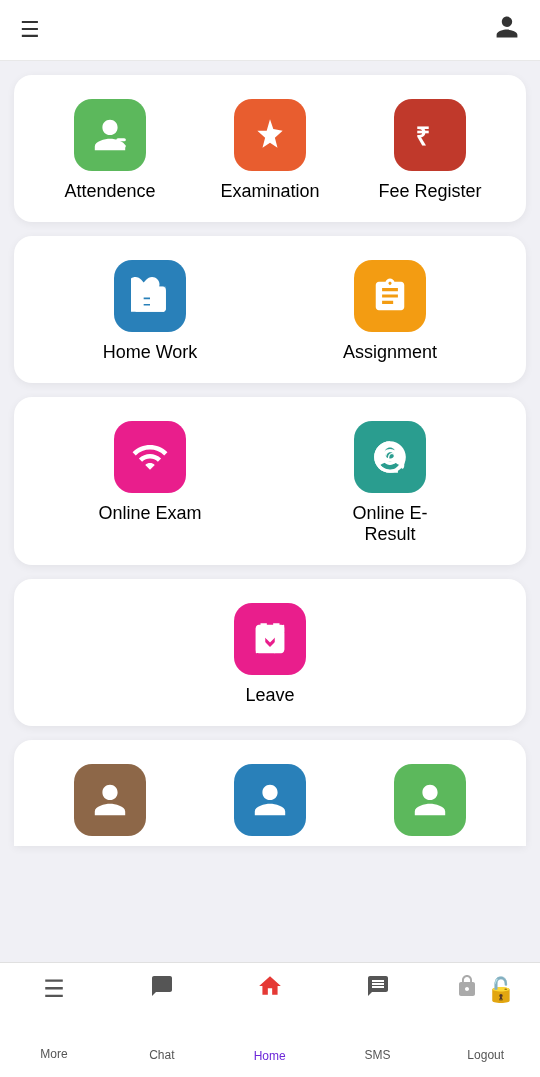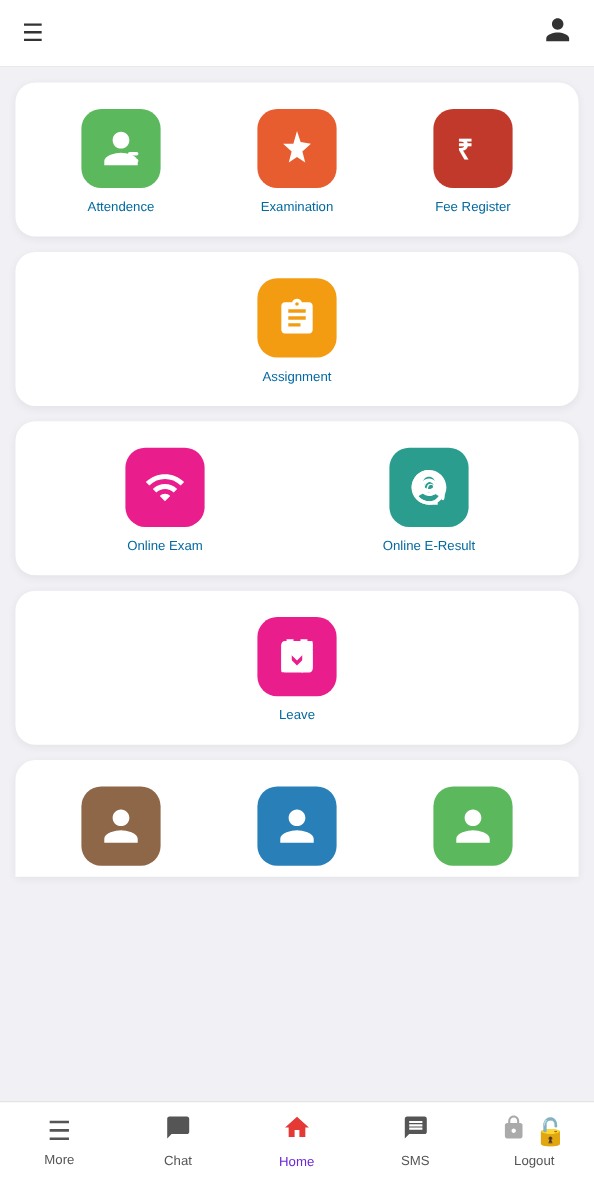--- a/index.html
+++ b/index.html
@@ -65,22 +65,22 @@
       justify-content: center;
     }
 
     .icon-wrap svg {
       width: 38px;
       height: 38px;
       fill: #fff;
     }
 
     .menu-label {
-      font-size: 12px;
-      color: #0369a1;
+      font-size: 18px;
+      color: #000000;
       text-align: center;
       font-weight: 500;
     }
 
     
     .bottom-nav {
       position: fixed;
       bottom: 0;
       left: 0;
       width: 540px;
@@ -107,20 +107,21 @@
       color: #555;
     }
 
     .nav-icon.active {
       color: #e53935;
     }
 
     .nav-label {
       font-size: 12px;
       color: #555;
+      margin-top: 40px;
     }
 
     .nav-label.active {
       color: #6d28d9;
     }
 
     
     .card-partial {
       background: #fff;
       border-radius: 18px 18px 0 0;
@@ -172,20 +173,33 @@
             <text x="3" y="18" font-size="16" font-weight="bold" fill="white">₹</text>
           </svg>
       </div>
       <span class="menu-label">Fee Register</span>
     </div>
 
   </div>
 
   <div class="card">
 
+    <div class="menu-item">
+      <div class="icon-wrap" style="background:#2980b9;">
+        <svg viewBox="0 0 24 24" fill="white">
+            <path d="M20 6h-2.18c.07-.44.18-.88.18-1.36 0-2.57-2.1-4.64-4.68-4.64-1.5 0-2.84.7-3.72 1.8L8 3.5 6.5 1.8C5.62.7 4.28 0 2.78 0 .2 0-1.9 2.07-1.9 4.64c0 .48.1.92.18 1.36H-2C-3.1 6-4 6.9-4 8v12c0 1.1.9 2 2 2h22c1.1 0 2-.9 2-2V8c0-1.1-.9-2-2-2zm-8 13H4v-2h8v2zm0-4H4v-2h8v2zm0-4H4v-2h8v2z"></path>
+            <path d="M2 6h20v2H2z" opacity=".3"></path>
+          </svg>
+
+        <svg viewBox="0 0 24 24" fill="white" style="position:absolute;width:38px;height:38px;">
+            <path d="M20 7h-4V5c0-1.1-.9-2-2-2h-4C8.9 3 8 3.9 8 5v2H4C2.9 7 2 7.9 2 9v11c0 1.1.9 2 2 2h16c1.1 0 2-.9 2-2V9c0-1.1-.9-2-2-2zm-8 11H8v-2h4v2zm0-4H8v-2h4v2zm2-8h-4V5h4v1z"></path>
+          </svg>
+      </div>
+      <span class="menu-label">Home Work</span>
+    </div>
 
     <div class="menu-item">
       <div class="icon-wrap" style="background:#f39c12;">
         <svg viewBox="0 0 24 24" fill="white">
             <path d="M19 3h-4.18C14.4 1.84 13.3 1 12 1S9.6 1.84 9.18 3H5c-1.1 0-2 .9-2 2v14c0 1.1.9 2 2 2h14c1.1 0 2-.9 2-2V5c0-1.1-.9-2-2-2zm-7 0c.55 0 1 .45 1 1s-.45 1-1 1-1-.45-1-1 .45-1 1-1zm2 14H7v-2h7v2zm3-4H7v-2h10v2zm0-4H7V7h10v2z"></path>
           </svg>
       </div>
       <span class="menu-label">Assignment</span>
     </div>
 

